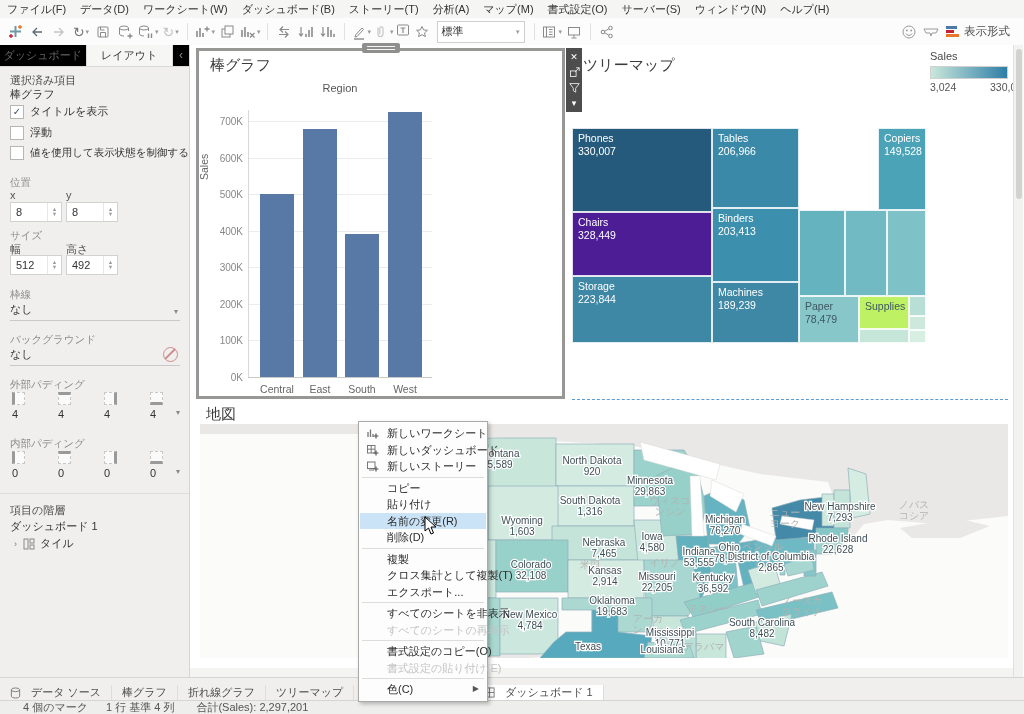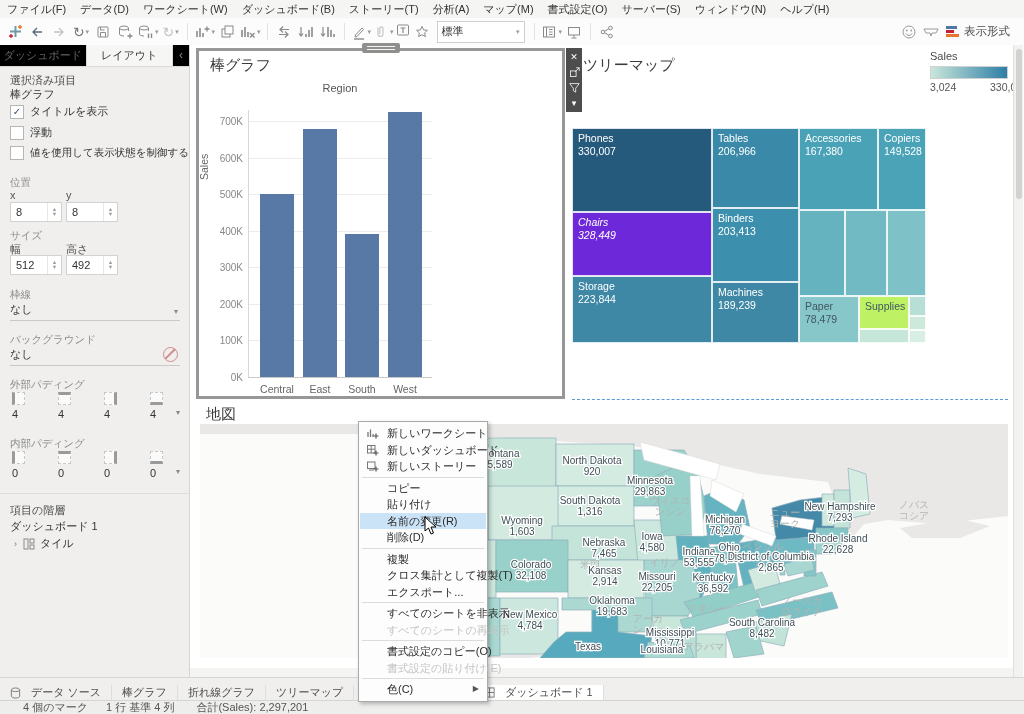--- a/index.html
+++ b/index.html
@@ -397,43 +397,39 @@
       <div class="bar" style="left: 140px; width: 34px; top: 1.70001px; height: 265.3px; background: rgb(88, 120, 166);"></div>
     </div>
   <div id="bar-axis"></div>
 
   <div class="abs zone-title" style="left:583px;top:56px;">ツリーマップ</div>
   <div class="abs" style="left:572px;top:88px;width:354px;height:267px;margin-top:40px;" id="treemap">
       <div class="treemap-cell" style="left: 0px; top: 0px; width: 140px; height: 84px; background: rgb(38, 90, 124);">
         <div>Phones</div>
         <div>330,007</div>
       </div>
-      <div class="treemap-cell" style="left: 0px; top: 84px; width: 140px; height: 64px; background: #6d28d9; font-style: italic;">
+      <div class="treemap-cell" style="left: 0px; top: 84px; width: 140px; height: 64px; background: #4c1d95;">
         <div>Chairs</div>
         <div>328,449</div>
       </div>
       <div class="treemap-cell" style="left: 0px; top: 148px; width: 140px; height: 67px; background: rgb(62, 135, 165);">
         <div>Storage</div>
         <div>223,844</div>
       </div>
       <div class="treemap-cell" style="left: 140px; top: 0px; width: 87px; height: 80px; background: rgb(58, 137, 168);">
         <div>Tables</div>
         <div>206,966</div>
       </div>
       <div class="treemap-cell" style="left: 140px; top: 80px; width: 87px; height: 74px; background: rgb(61, 144, 173);">
         <div>Binders</div>
         <div>203,413</div>
       </div>
       <div class="treemap-cell" style="left: 140px; top: 154px; width: 87px; height: 61px; background: rgb(62, 136, 165);">
         <div>Machines</div>
         <div>189,239</div>
-      </div>
-      <div class="treemap-cell" style="left: 227px; top: 0px; width: 79px; height: 82px; background: rgb(74, 162, 183);">
-        <div>Accessories</div>
-        <div>167,380</div>
       </div>
       <div class="treemap-cell" style="left: 306px; top: 0px; width: 48px; height: 82px; background: rgb(75, 163, 184);">
         <div>Copiers</div>
         <div>149,528</div>
       </div>
       <div class="treemap-cell" style="left: 227px; top: 82px; width: 46px; height: 86px; background: rgb(102, 179, 192);"></div>
       <div class="treemap-cell" style="left: 273px; top: 82px; width: 42px; height: 86px; background: rgb(113, 186, 196);"></div>
       <div class="treemap-cell" style="left: 315px; top: 82px; width: 39px; height: 86px; background: rgb(126, 194, 200);"></div>
       <div class="treemap-cell darktext" style="left: 227px; top: 168px; width: 60px; height: 47px; background: rgb(135, 198, 201);">
         <div>Paper</div>

